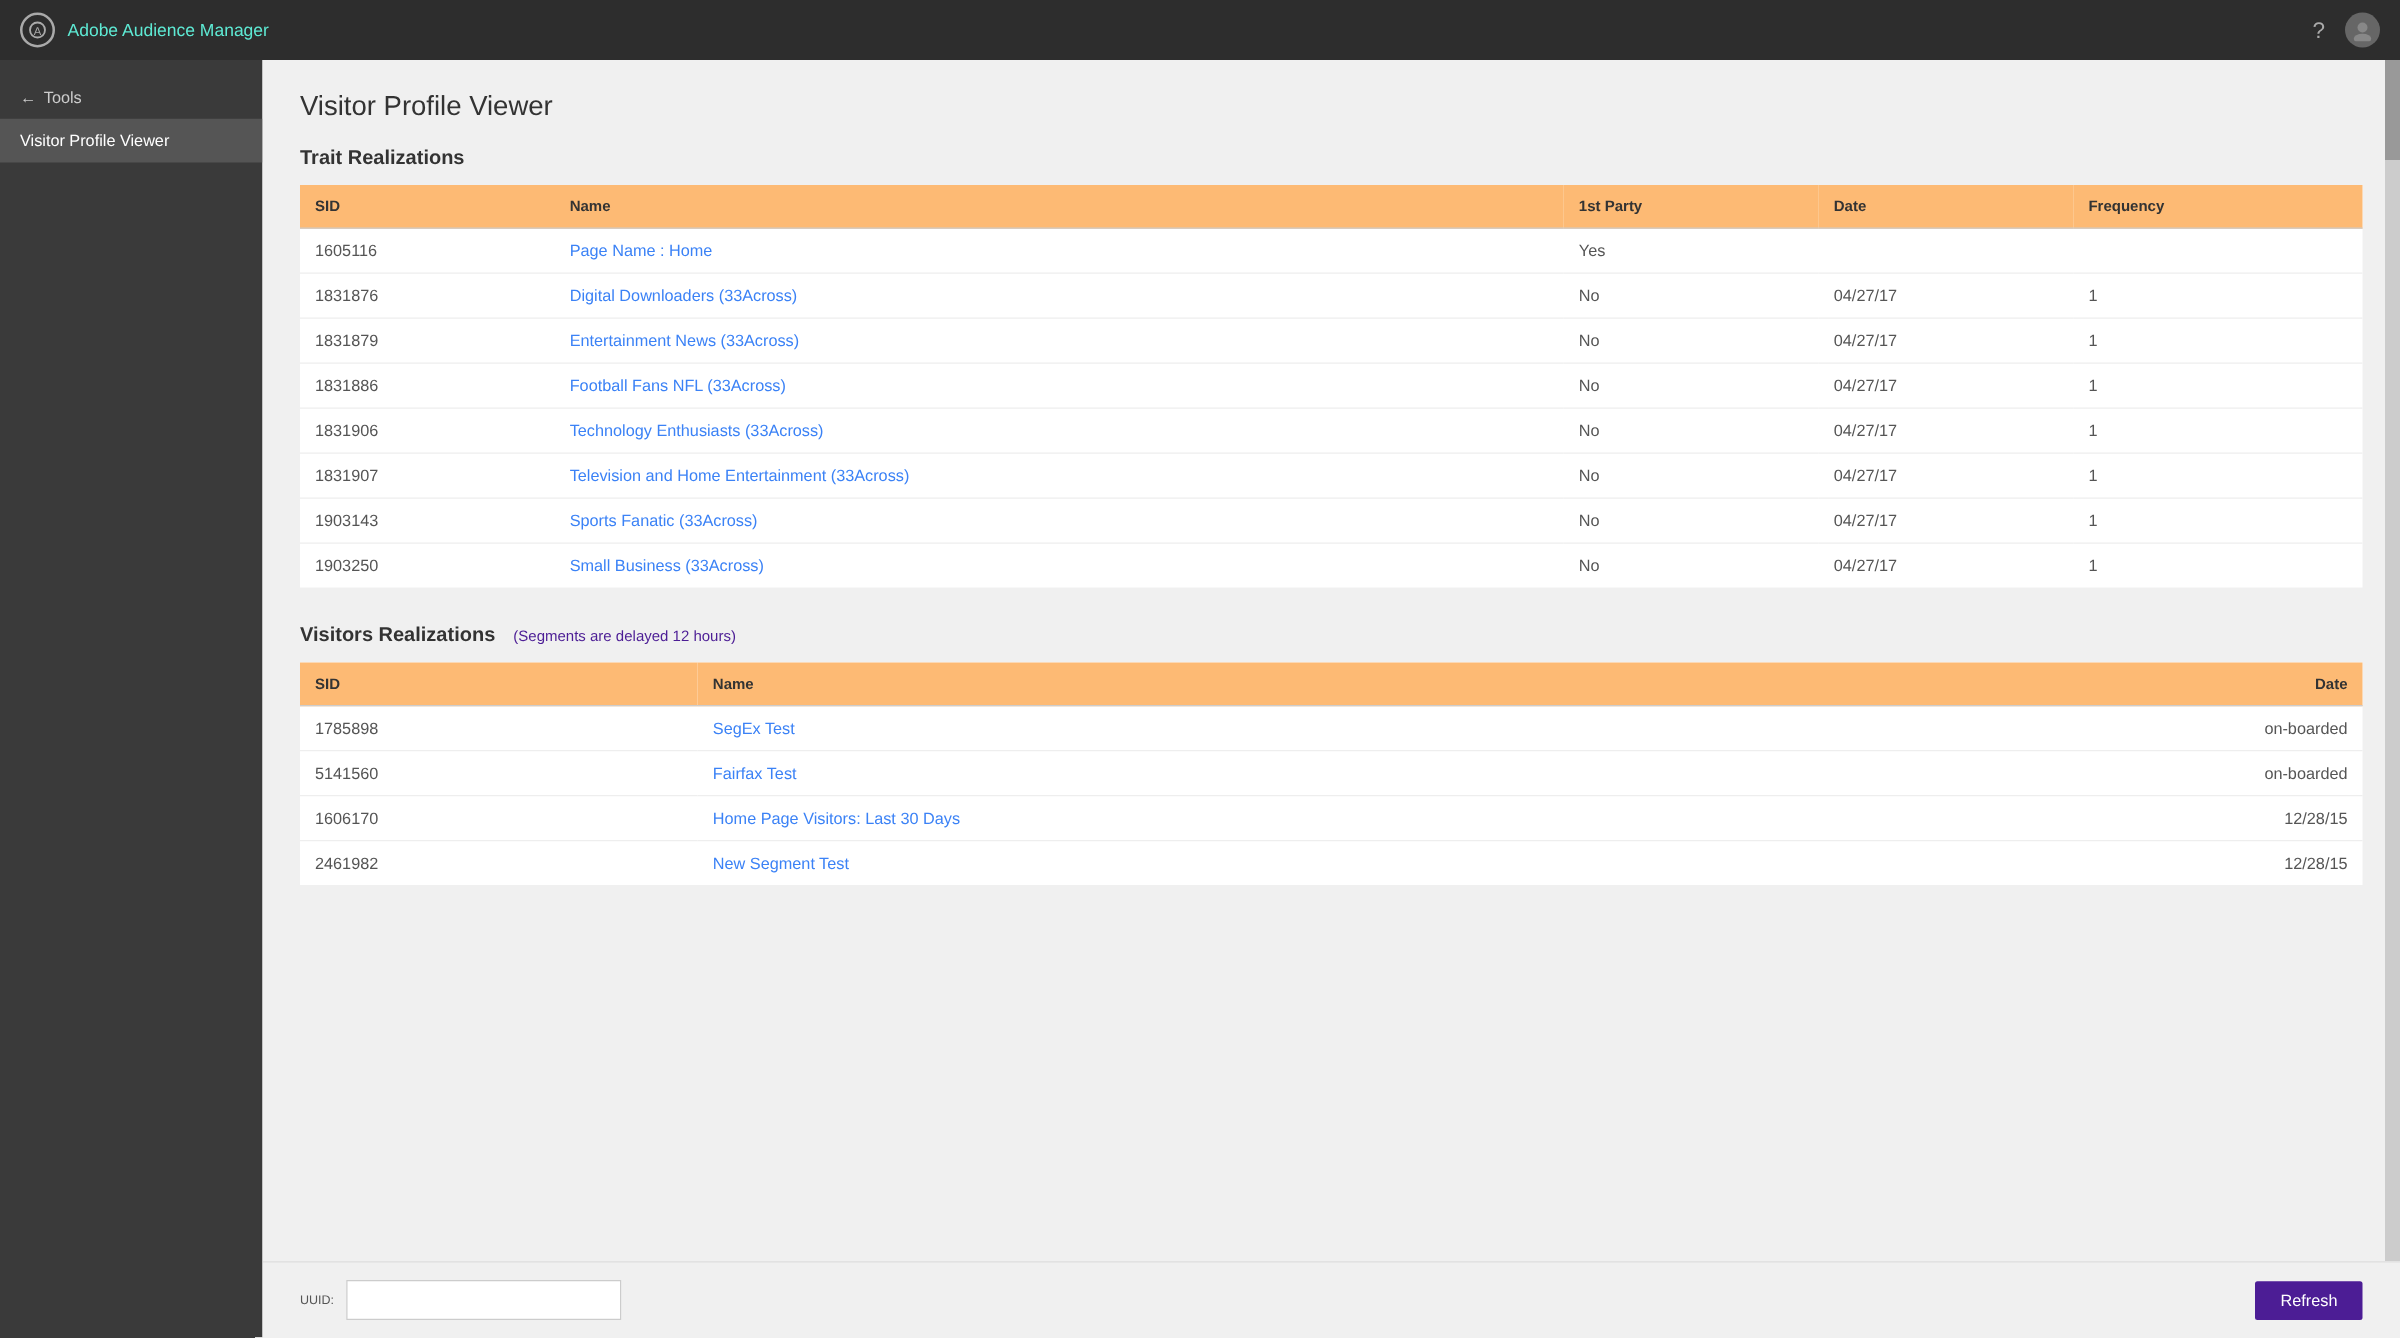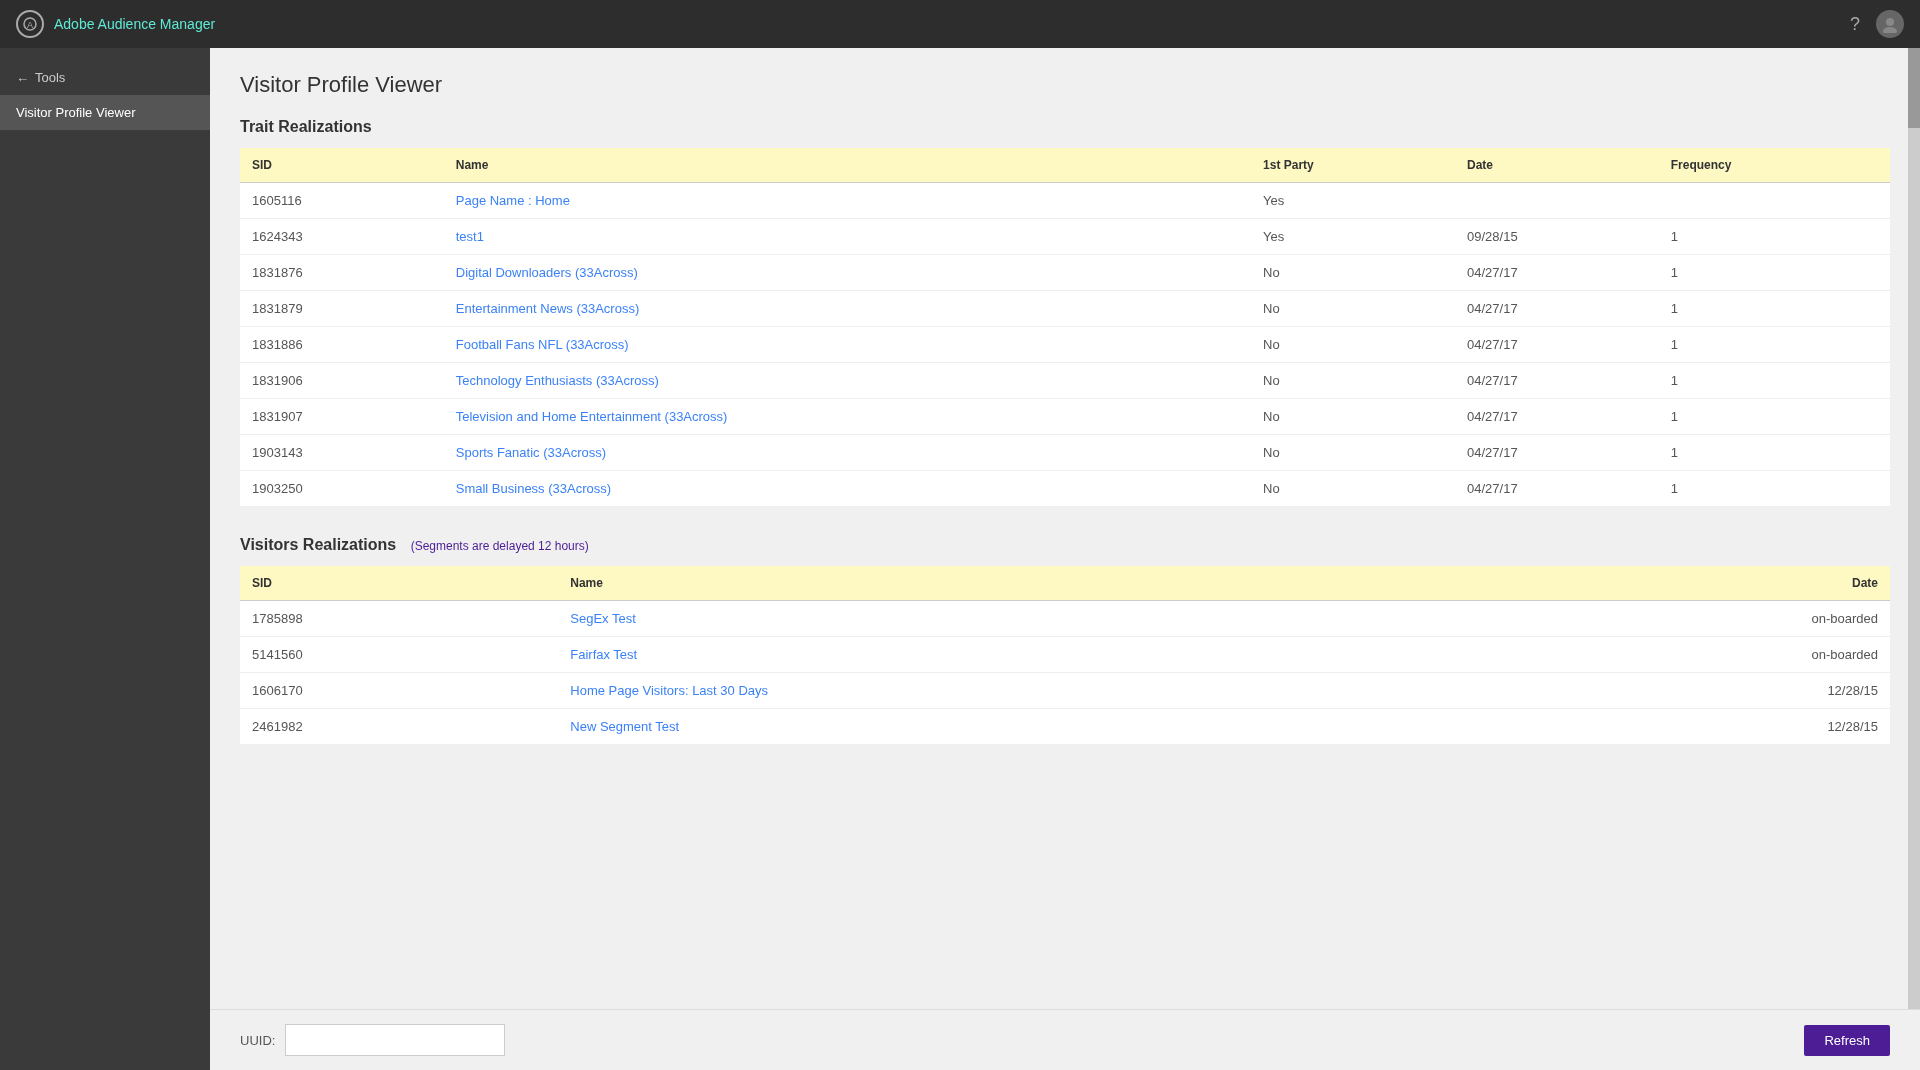--- a/index.html
+++ b/index.html
@@ -111,21 +111,21 @@
     }
 
     
     .data-table {
       width: 100%;
       border-collapse: collapse;
       background: #fff;
       margin-bottom: 30px;
     }
     .data-table thead tr {
-      background: #fef9c3;
+      background: #fdba74;
     }
     .data-table thead th {
       padding: 10px 12px;
       text-align: left;
       font-size: 12px;
       font-weight: 700;
       color: #333;
       border-bottom: 1px solid #ccc;
     }
     .data-table tbody tr {
@@ -151,21 +151,21 @@
       left: 210px;
       right: 0;
       background: #f0f0f0;
       padding: 14px 30px;
       display: flex;
       align-items: center;
       gap: 10px;
       border-top: 1px solid #ddd;
     }
     .uuid-label {
-      font-size: 13px;
+      font-size: 10px;
       color: #555;
     }
     .uuid-input {
       width: 220px;
       height: 32px;
       border: 1px solid #ccc;
       background: #fff;
       padding: 0 8px;
       font-size: 13px;
       outline: none;
@@ -253,27 +253,20 @@
       </thead>
       <tbody id="trait-table-body">
       <tr>
       <td>1605116</td>
       <td class="link-cell">Page Name : Home</td>
       <td>Yes</td>
       <td></td>
       <td></td>
     </tr>
           <tr>
-      <td>1624343</td>
-      <td class="link-cell">test1</td>
-      <td>Yes</td>
-      <td>09/28/15</td>
-      <td>1</td>
-    </tr>
-          <tr>
       <td>1831876</td>
       <td class="link-cell">Digital Downloaders (33Across)</td>
       <td>No</td>
       <td>04/27/17</td>
       <td>1</td>
     </tr>
           <tr>
       <td>1831879</td>
       <td class="link-cell">Entertainment News (33Across)</td>
       <td>No</td>

